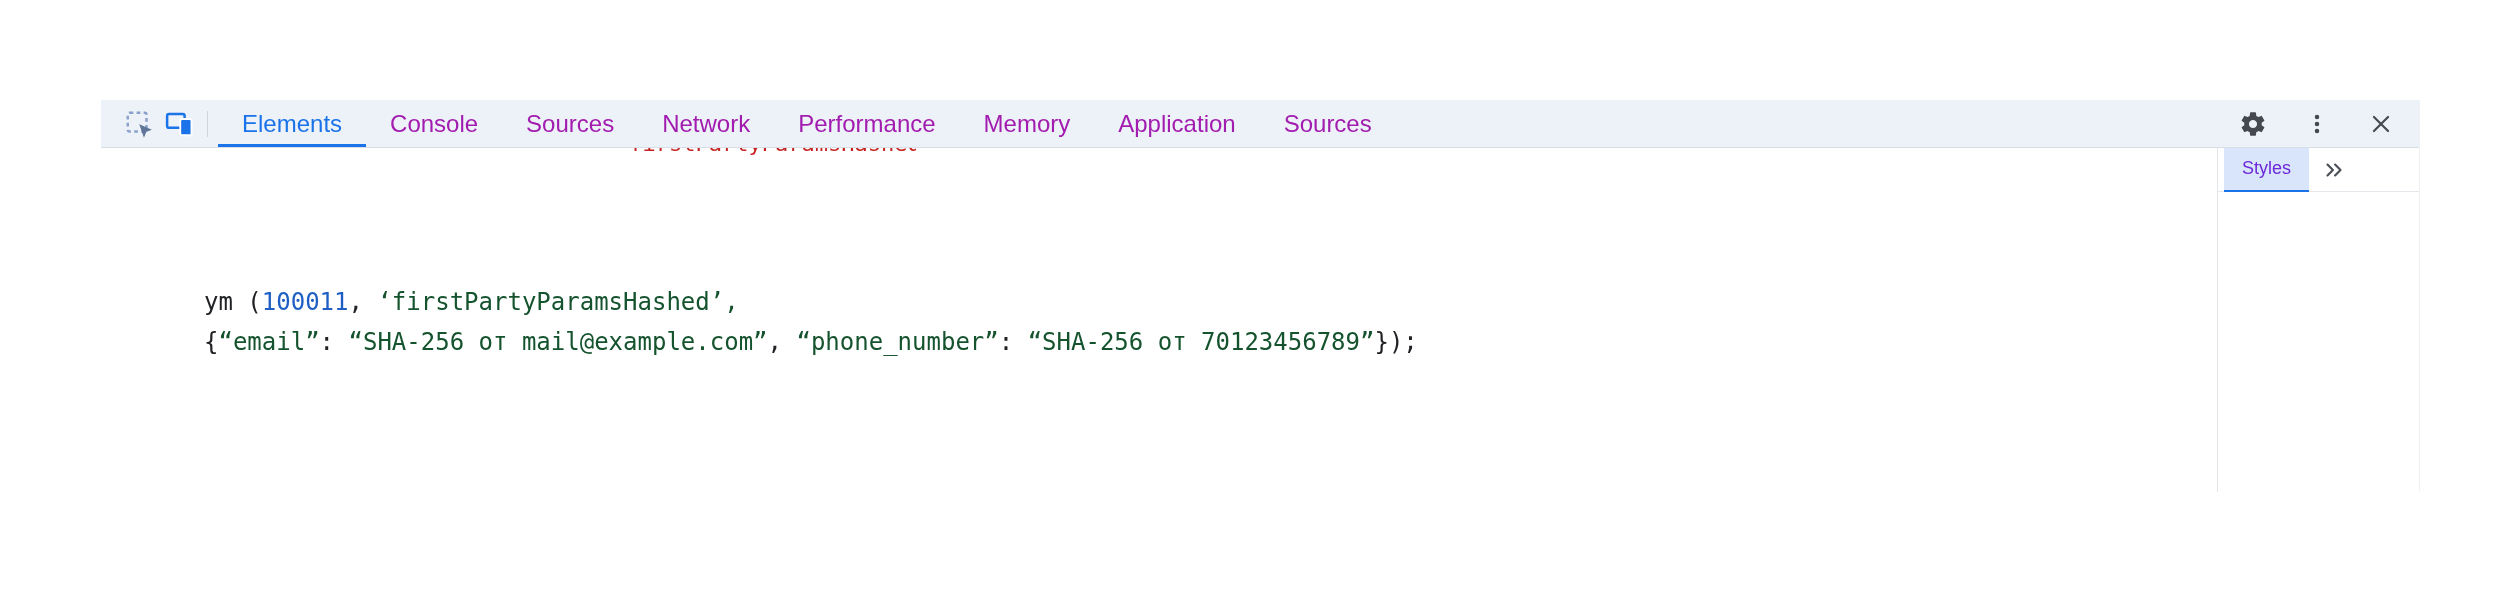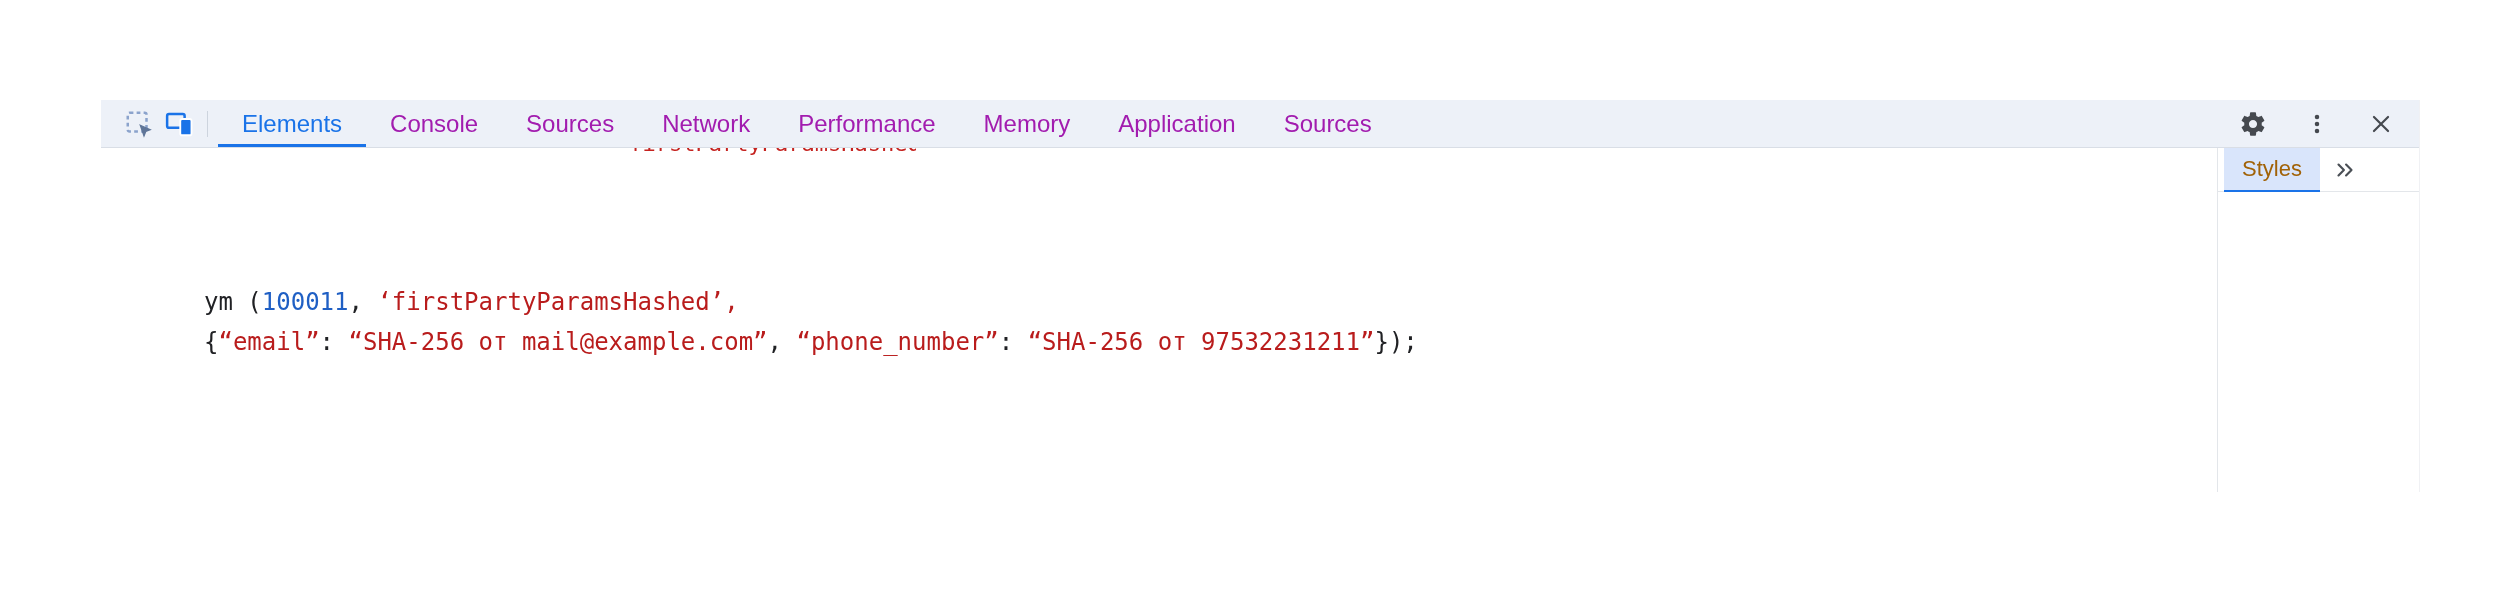--- a/index.html
+++ b/index.html
@@ -115,21 +115,21 @@
     position: absolute;
     left: 103px;
     top: 134px;
     font-family: "DejaVu Sans Mono", monospace;
     font-size: 24px;
     line-height: 40px;
     color: #202124;
   }
   .code-line { white-space: pre; }
   .tk.num { color: #1f5fc4; }
-  .tk.str { color: #b91c1c; }
+  .tk.str { color: #14532d; }
   
   .sidebar {
     position: absolute;
     top: 48px;
     right: 0;
     width: 202px;
     bottom: 0;
     background: #ffffff;
     border-left: 1px solid #e3e6ea;
     box-sizing: border-box;
@@ -141,22 +141,22 @@
     border-bottom: 1px solid #e3e6ea;
     box-sizing: border-box;
   }
   .styles-tab {
     height: 44px;
     display: flex;
     align-items: center;
     padding: 0 18px;
     margin-left: 6px;
     background: #d9e5fb;
-    color: #a16207;
-    font-size: 22px;
+    color: #6d28d9;
+    font-size: 18px;
     border-bottom: 2px solid #1a73e8;
     box-sizing: border-box;
     cursor: pointer;
     white-space: nowrap;
   }
   .overflow-btn {
     margin-left: 12px;
     display: flex;
     align-items: center;
     cursor: pointer;
@@ -243,21 +243,21 @@
         </div>
       </div>
     </div>
 
     <div class="main">
       <div class="clipped">
         <span>‘firstPartyParamsHashed’</span>
       </div>
       <div class="code">
         <div class="code-line"><span class="tk plain">ym (</span><span class="tk num">100011</span><span class="tk plain">, </span><span class="tk str">‘firstPartyParamsHashed’,</span></div>
-        <div class="code-line"><span class="tk plain">{</span><span class="tk str">“email”</span><span class="tk plain">: </span><span class="tk str">“SHA-256 от mail@example.com”</span><span class="tk plain">, </span><span class="tk str">“phone_number”</span><span class="tk plain">: </span><span class="tk str">“SHA-256 от 97532231211”</span><span class="tk plain">});</span></div>
+        <div class="code-line"><span class="tk plain">{</span><span class="tk str">“email”</span><span class="tk plain">: </span><span class="tk str">“SHA-256 от mail@example.com”</span><span class="tk plain">, </span><span class="tk str">“phone_number”</span><span class="tk plain">: </span><span class="tk str">“SHA-256 от 70123456789”</span><span class="tk plain">});</span></div>
       </div>
     </div>
 
     <div class="sidebar">
       <div class="styles-row">
         <div class="styles-tab">
           <span>Styles</span>
         </div>
         <div class="overflow-btn">
           <span style="display:inline-flex">

